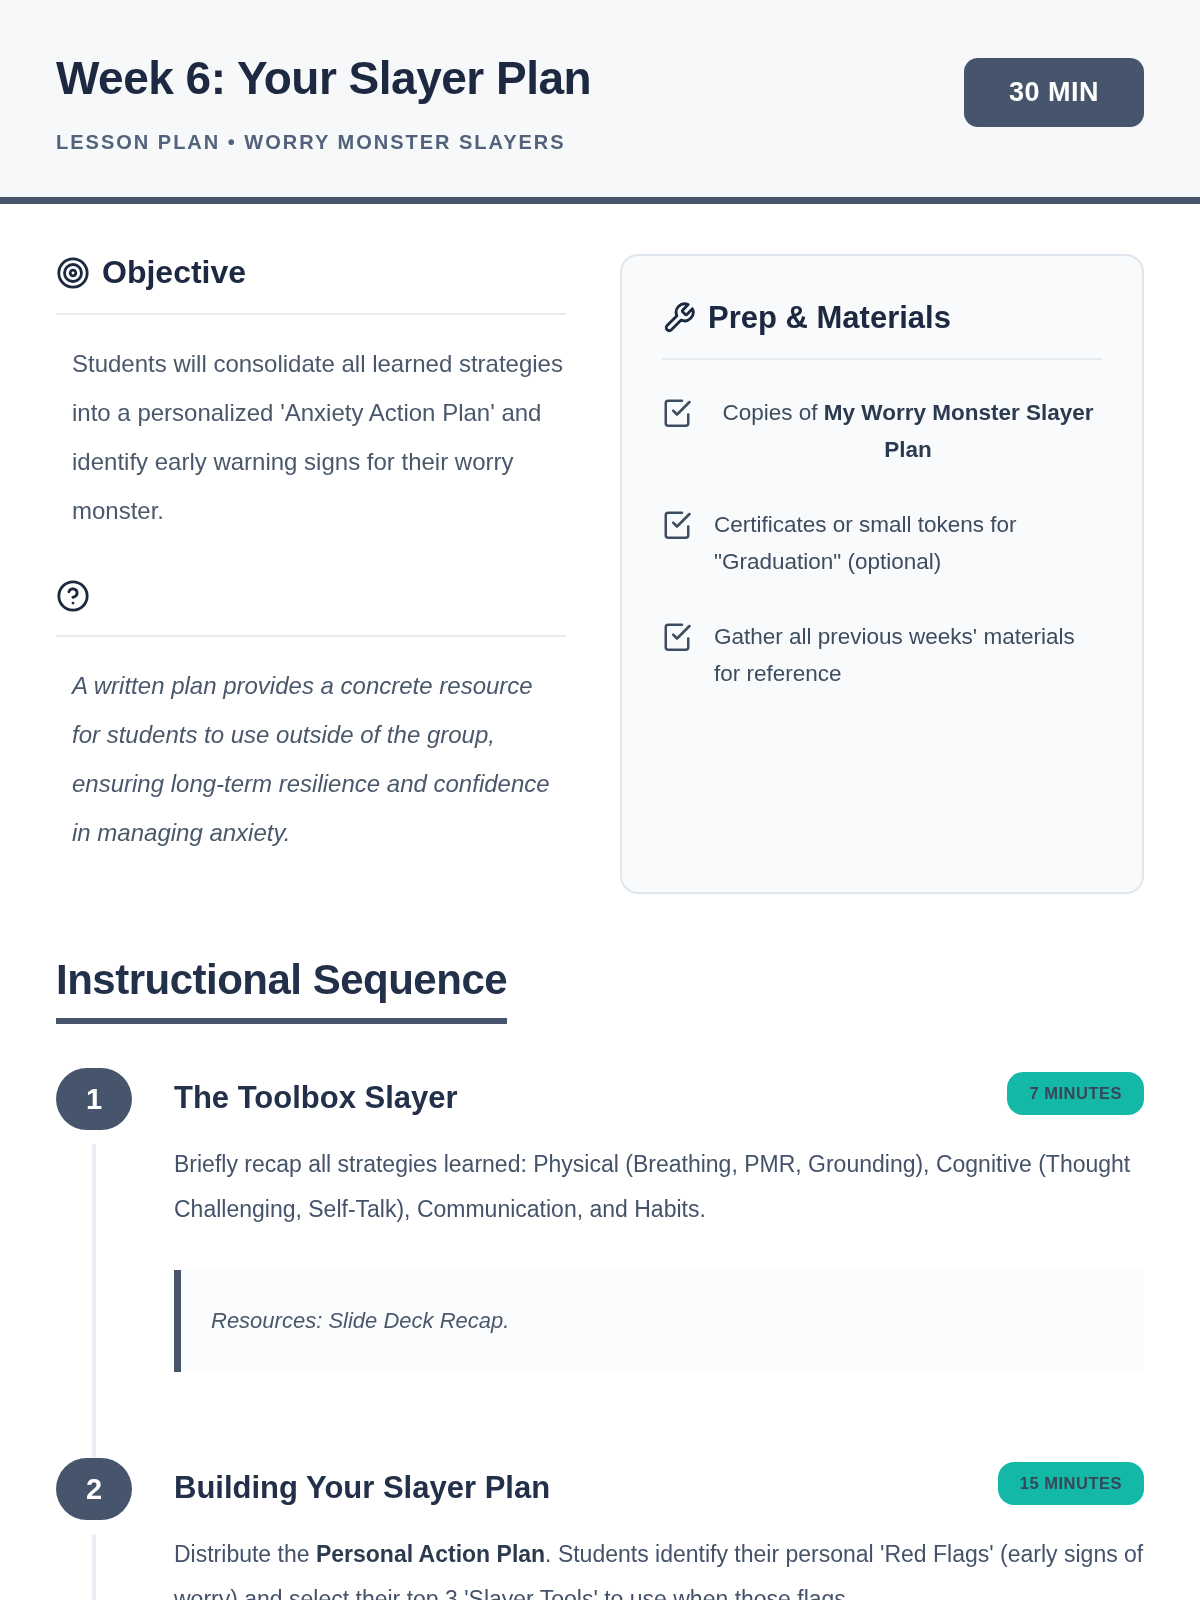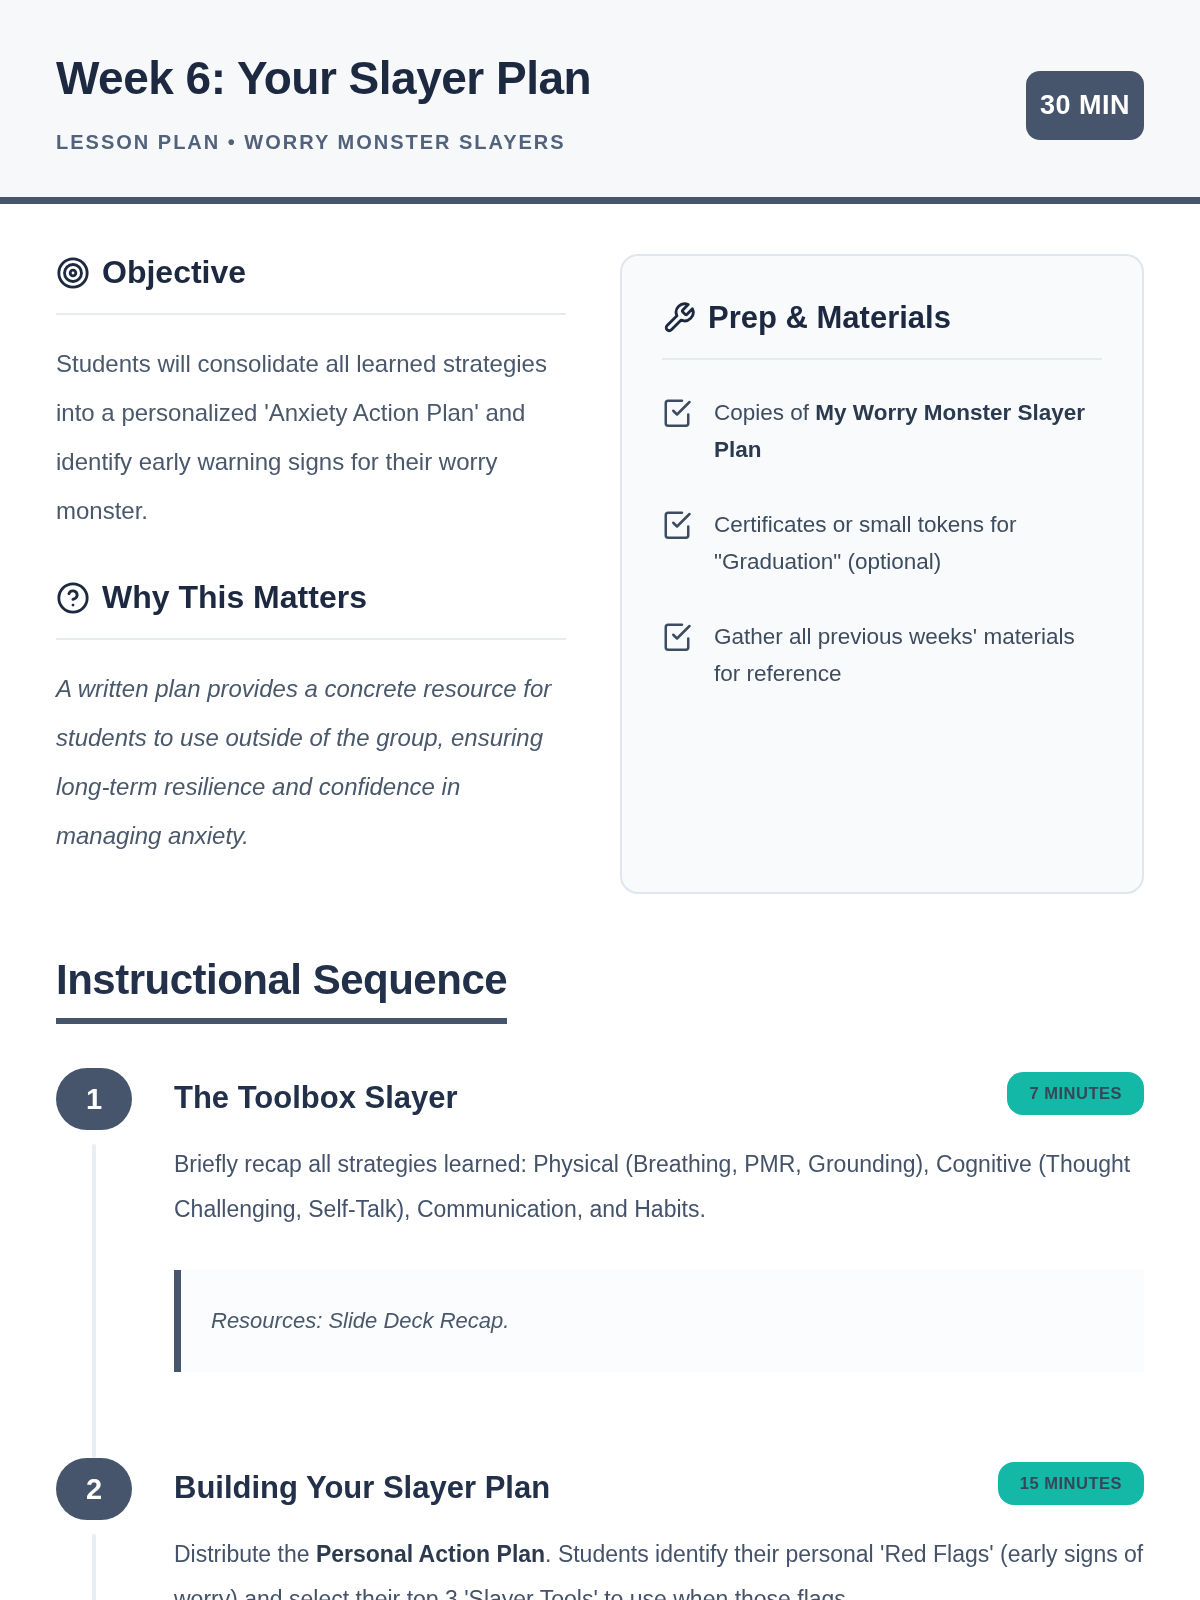--- a/index.html
+++ b/index.html
@@ -22,63 +22,63 @@
   .page-title {
     font-size: 46px; font-weight: 800; color: #1d2940;
     letter-spacing: -0.5px; line-height: 1.15;
   }
   .page-subtitle {
     margin-top: 26px;
     font-size: 20px; font-weight: 700; color: #51627a;
     letter-spacing: 2px;
   }
   .duration-badge {
-    position: absolute; top: 71px; right: 56px;
+    position: absolute; top: 58px; right: 56px;
     background: #46556b; color: #ffffff;
     font-size: 27px; font-weight: 700; letter-spacing: 0.5px;
-    padding: 19px 14px; border-radius: 14px;
+    padding: 19px 45px; border-radius: 14px;
   }
 
   
   .main { padding: 0 56px; }
   .two-col { display: flex; gap: 54px; margin-top: 50px; }
   .left-col { flex: 0 0 510px; }
 
   .section-heading {
     display: flex; align-items: center; gap: 12px;
     font-size: 32px; font-weight: 800; color: #1d2940;
   }
   .section-heading .icon { display: inline-flex; }
   .section-heading svg { width: 34px; height: 34px; stroke: #1d2940; }
   .rule { border: none; border-top: 2px solid #e6ebf1; margin-top: 22px; }
 
   .body-text {
     margin-top: 24px;
-    font-size: 24px; line-height: 49px; color: #4a586c;
+    font-size: 24px; line-height: 49px; color: #4a586c; margin-left: 16px;
   }
   .italic { font-style: italic; }
   .why-section { margin-top: 44px; }
 
   
   .prep-card {
     flex: 1;
     background: #f8fafc;
     border: 2px solid #dfe6ee;
     border-radius: 18px;
     padding: 44px 40px 40px 40px;
     align-self: flex-start;
     min-height: 640px;
   }
   .prep-card .section-heading { font-size: 31px; }
   .checklist { list-style: none; margin-top: 34px; }
   .checklist li {
     display: flex; align-items: flex-start; gap: 22px;
     margin-top: 38px;
   }
-  .checklist li:first-child { margin-top: 8px; }
+  .checklist li:first-child { margin-top: 8px; text-align: center; }
   .checklist .check-icon { flex: 0 0 auto; margin-top: 3px; display: inline-flex; }
   .checklist svg { width: 30px; height: 30px; stroke: #3e4c5f; }
   .checklist .item-text { font-size: 22.5px; line-height: 37px; color: #3e4c5f; }
   .checklist .item-text strong { font-weight: 800; color: #2c3a50; }
 
   
   .sequence-heading {
     margin-top: 62px;
     display: inline-block;
     font-size: 42px; font-weight: 800; color: #22304a;
@@ -156,21 +156,20 @@
 
         <section class="why-section">
           <h2 class="section-heading">
             <span class="icon">
               <svg viewBox="0 0 24 24" fill="none" stroke-width="2" stroke-linecap="round" stroke-linejoin="round">
                 <circle cx="12" cy="12" r="10"></circle>
                 <path d="M9.09 9a3 3 0 0 1 5.83 1c0 2-3 3-3 3"></path>
                 <line x1="12" y1="17" x2="12.01" y2="17"></line>
               </svg>
             </span>
-            <span>Why This Matters</span>
           </h2>
           <hr class="rule">
           <p class="body-text italic">A written plan provides a concrete resource for students to use outside of the group, ensuring long-term resilience and confidence in managing anxiety.</p>
         </section>
 
       </div>
 
       <aside class="prep-card">
         <h2 class="section-heading">
           <span class="icon">

